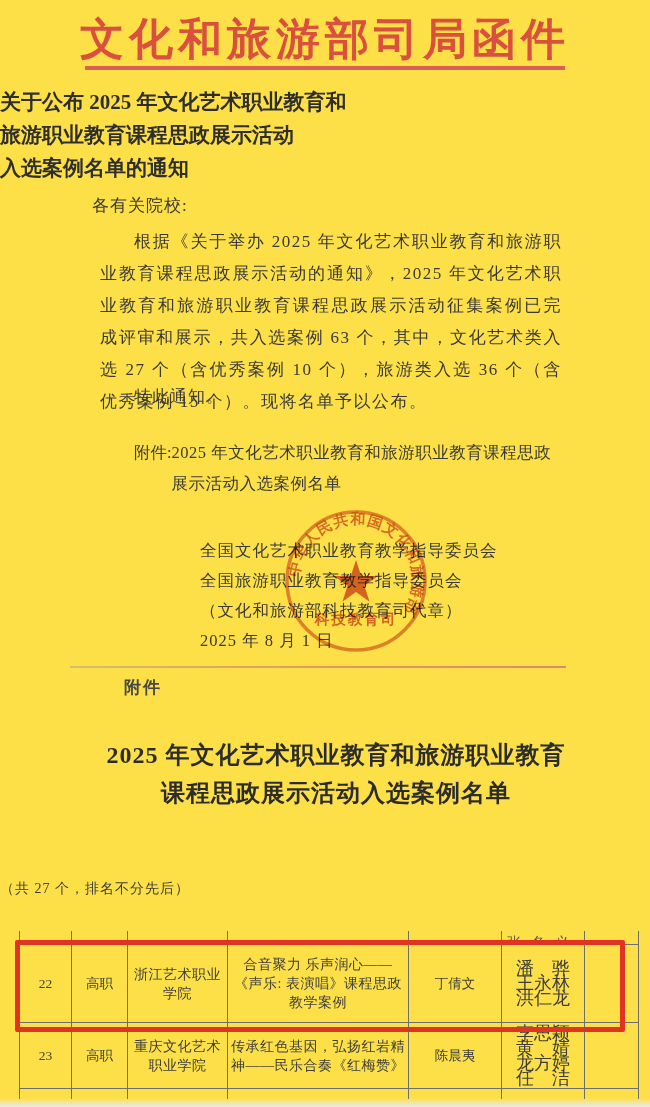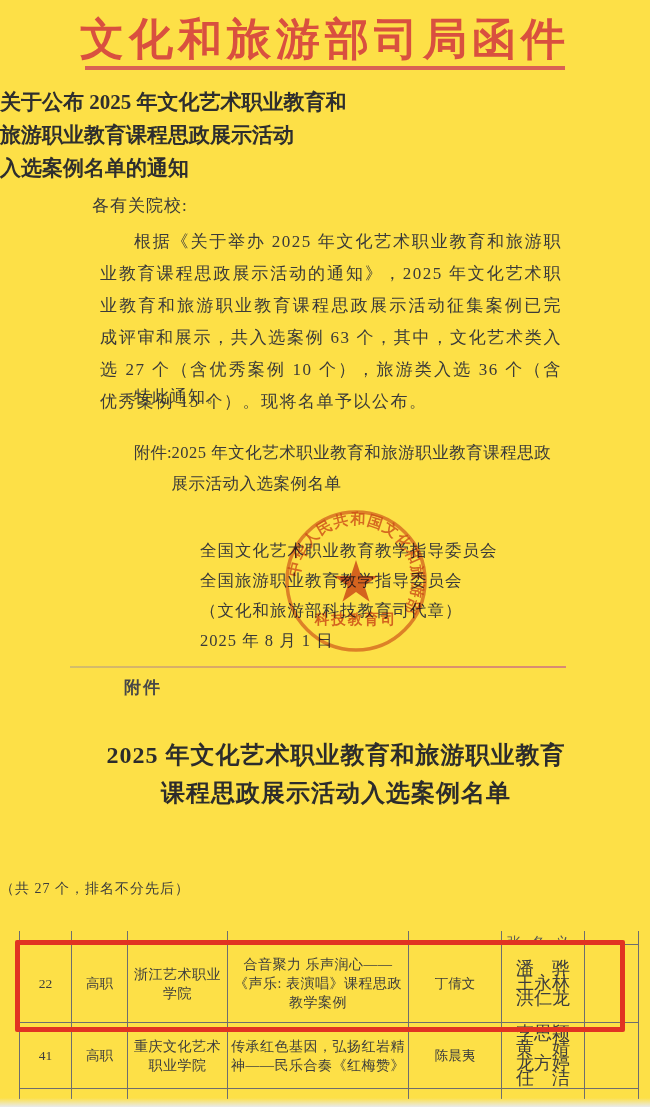--- a/index.html
+++ b/index.html
@@ -206,21 +206,21 @@
             <td>高职</td>
             <td class="cell-case">浙江艺术职业学院</td>
             <td class="cell-case">合音聚力 乐声润心——《声乐: 表演唱》课程思政教学案例</td>
             <td>丁倩文</td>
             <td class="cell-members">潘　骅
 王永林
 洪仁龙</td>
             <td></td>
           </tr>
           <tr class="row-main" style="height: 66px;">
-            <td>41</td>
+            <td>23</td>
             <td>高职</td>
             <td class="cell-case">重庆文化艺术职业学院</td>
             <td class="cell-case">传承红色基因，弘扬红岩精神——民乐合奏《红梅赞》</td>
             <td>陈晨夷</td>
             <td class="cell-members">李思颖
 黄　婧
 龙方婷
 任　洁</td>
             <td></td>
           </tr>

